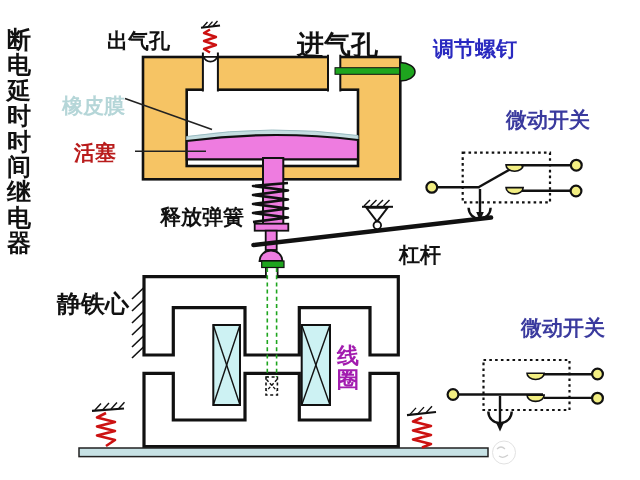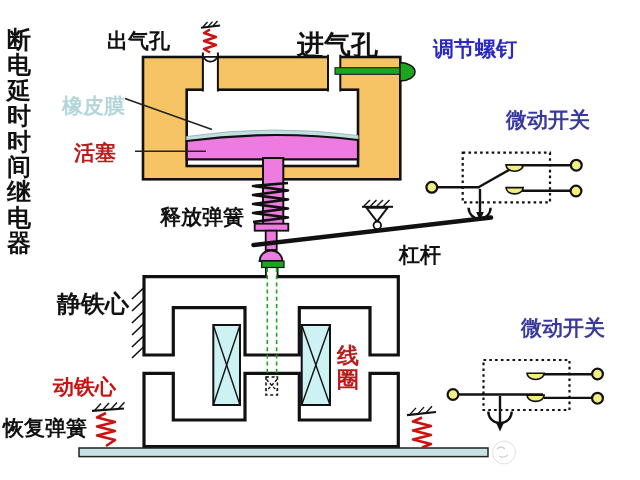--- a/index.html
+++ b/index.html
@@ -13,21 +13,21 @@
   .t-title{left:7px;top:28px;width:30px;font-size:24px;line-height:25.4px;}
   .t-outlet{left:107px;top:27px;font-size:21px;}
   .t-inlet{left:297px;top:27px;font-size:27px;}
   .t-screw{left:433px;top:35px;font-size:21px;color:#2a2ac0;}
   .t-membrane{left:62px;top:92px;font-size:21px;color:#b5d6d8;}
   .t-piston{left:74px;top:139px;font-size:21px;color:#b91c1c;text-align:center;}
   .t-release{left:144px;top:203px;font-size:21px;margin-left:16px;}
   .t-msw1{left:506px;top:106px;font-size:21px;color:#3a3a9e;}
   .t-lever{left:399px;top:241px;font-size:21px;}
   .t-static{left:57px;top:288px;font-size:24px;}
-  .t-coil{left:337px;top:344px;width:26px;font-size:22px;line-height:23.5px;color:#b91c1c;}
+  .t-coil{left:337px;top:344px;width:26px;font-size:22px;line-height:23.5px;color:#a21caf;}
   .t-msw2{left:521px;top:314px;font-size:21px;color:#3a3a9e;}
   .t-moving{left:53px;top:373px;font-size:21px;color:#cc1111;}
   .t-recovery{left:3px;top:414px;font-size:21px;}
 </style>
 </head>
 <body>
 
 <div id="stage">
 
   <svg id="diagram-svg" width="640" height="480" viewBox="0 0 640 480">
@@ -186,15 +186,13 @@
   <div class="lbl t-inlet">进气孔</div>
   <div class="lbl t-screw">调节螺钉</div>
   <div class="lbl t-membrane">橡皮膜</div>
   <div class="lbl t-piston">活塞</div>
   <div class="lbl t-release">释放弹簧</div>
   <div class="lbl t-msw1">微动开关</div>
   <div class="lbl t-lever">杠杆</div>
   <div class="lbl t-static">静铁心</div>
   <div class="lbl lbl-v t-coil">线圈</div>
   <div class="lbl t-msw2">微动开关</div>
-  <div class="lbl t-moving">动铁心</div>
-  <div class="lbl t-recovery">恢复弹簧</div>
 </div>
 
 </body></html>

